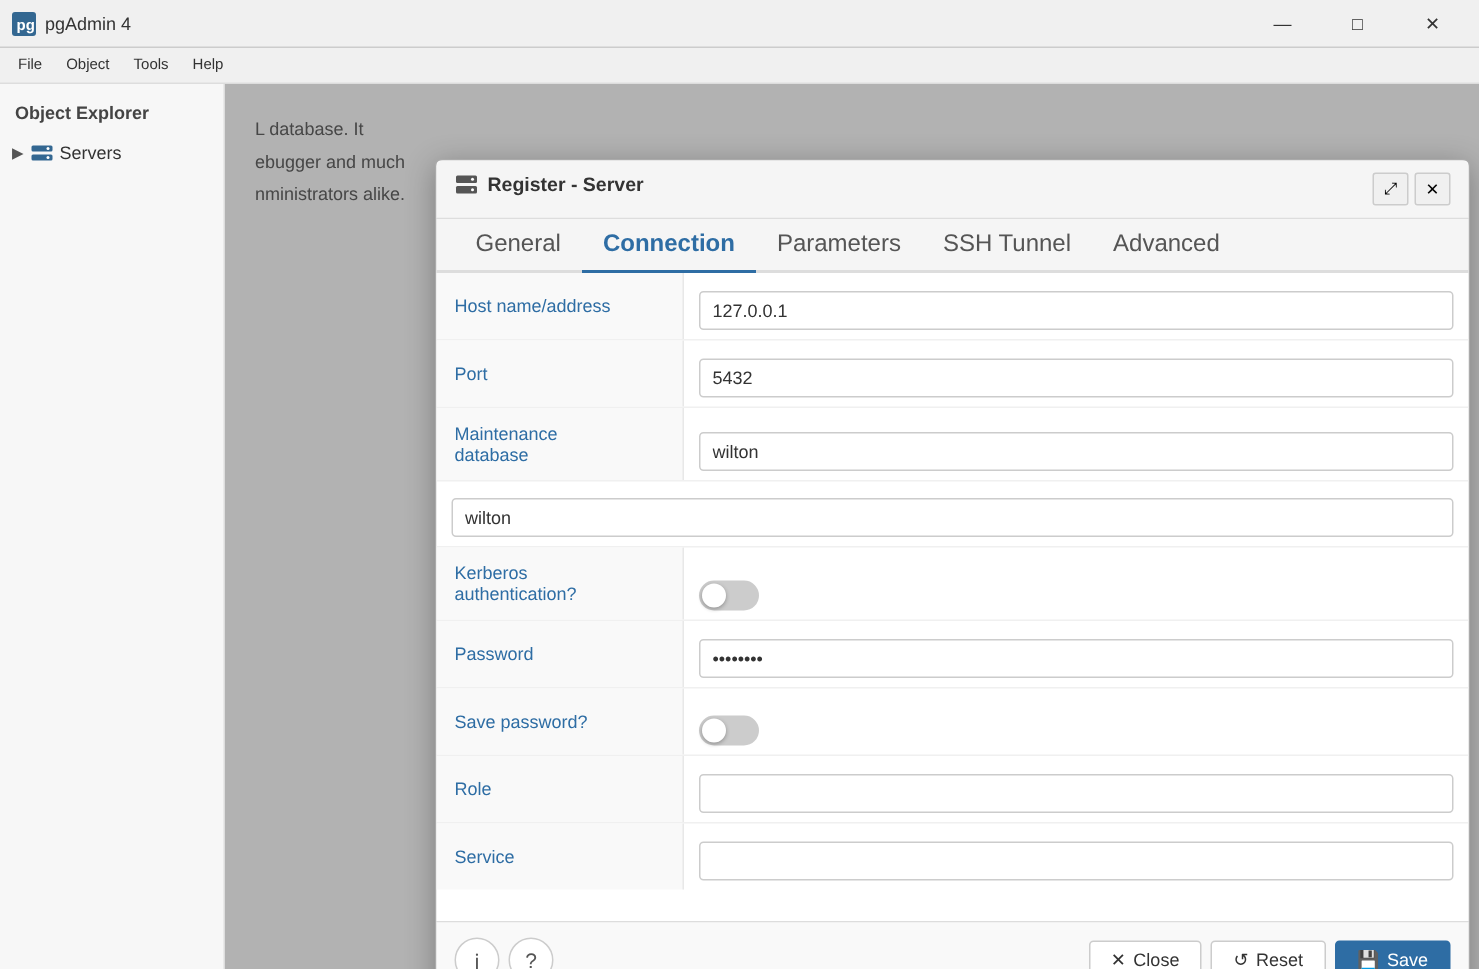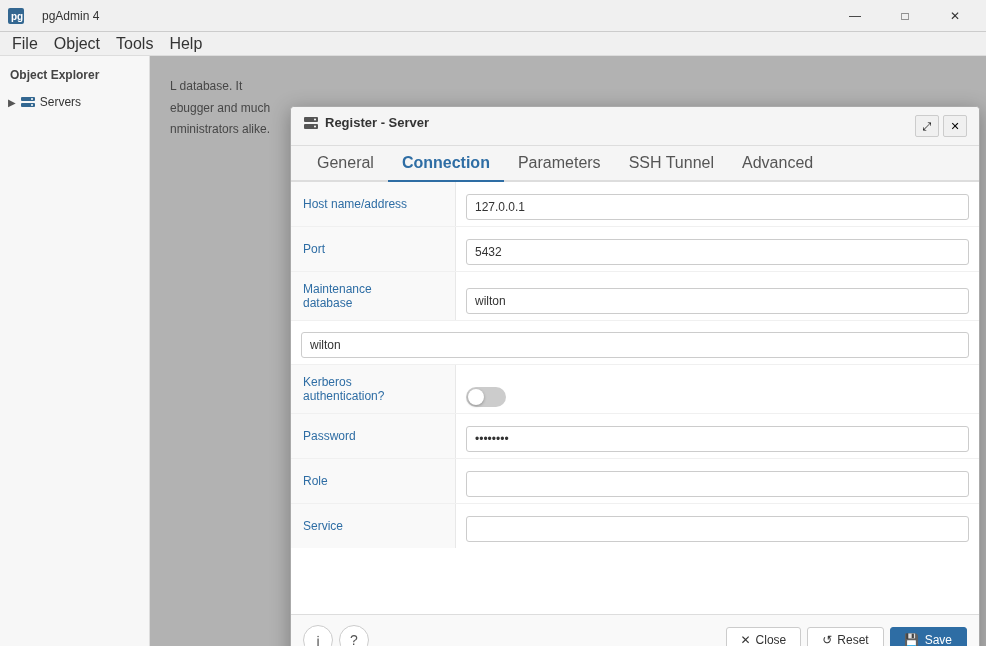--- a/index.html
+++ b/index.html
@@ -14,21 +14,20 @@
     }
 
     
     .window-titlebar {
       background: #f0f0f0;
       height: 32px;
       display: flex;
       align-items: center;
       padding: 0 8px;
       border-bottom: 1px solid #ccc;
-      gap: 12px;
     }
     .window-icon {
       width: 16px;
       height: 16px;
       margin-right: 6px;
     }
     .window-title {
       font-size: 12px;
       color: #333;
       flex: 1;
@@ -54,21 +53,21 @@
     .menubar {
       background: #f0f0f0;
       height: 24px;
       display: flex;
       align-items: center;
       padding: 0 4px;
       border-bottom: 1px solid #ddd;
     }
     .menu-item {
       padding: 2px 8px;
-      font-size: 16px;
+      font-size: 10px;
       cursor: pointer;
       color: #333;
     }
 
     
     .main-layout {
       display: flex;
       height: calc(646px - 56px);
     }
 
@@ -478,20 +477,28 @@
             </div>
           </div>
 
           <div class="form-row">
             <div class="form-label">Password</div>
             <div class="form-control-wrap">
               <input class="form-input" type="password" value="password" style="">
             </div>
           </div>
 
+          <div class="form-row">
+            <div class="form-label">Save password?</div>
+            <div class="form-control-wrap">
+              <div class="toggle-wrap">
+                <div class="toggle off"></div>
+              </div>
+            </div>
+          </div>
 
           <div class="form-row">
             <div class="form-label">Role</div>
             <div class="form-control-wrap">
               <input class="form-input" type="text" value="" style="">
             </div>
           </div>
 
           <div class="form-row">
             <div class="form-label">Service</div>

